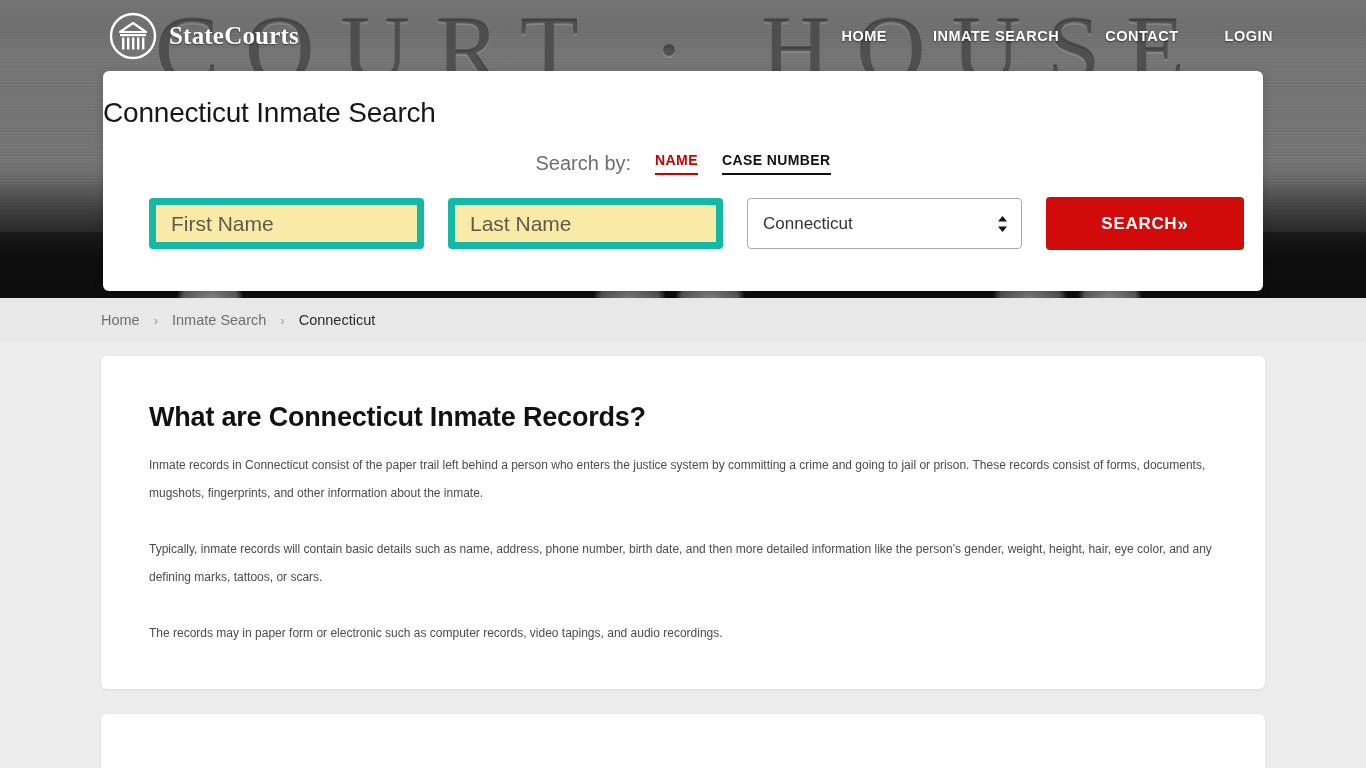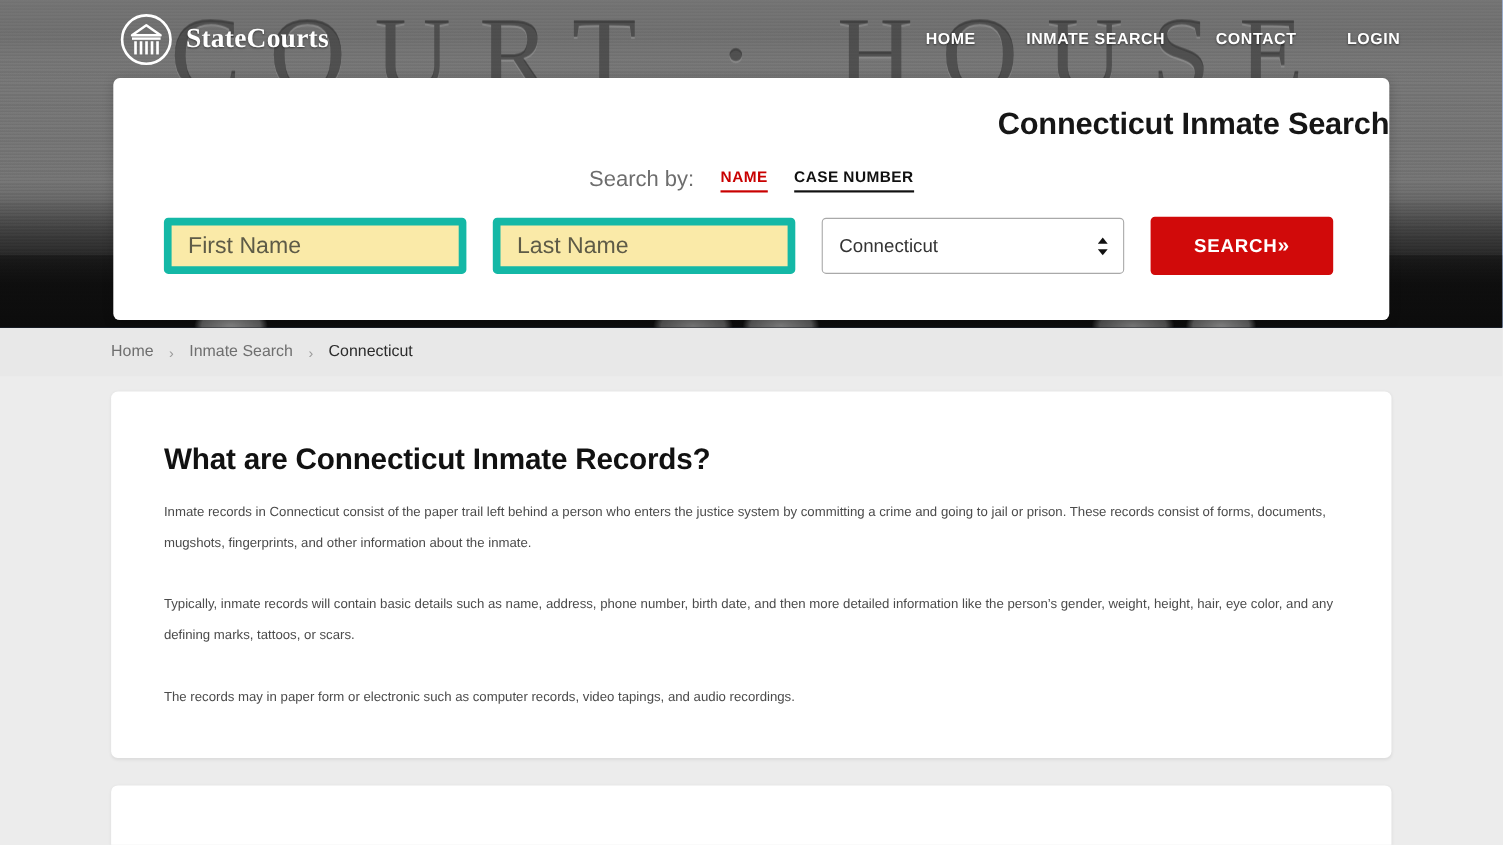--- a/index.html
+++ b/index.html
@@ -123,23 +123,23 @@
     height: 220px;
     background: #ffffff;
     border-radius: 6px;
     box-shadow: 0 2px 10px rgba(0,0,0,0.18);
     z-index: 6;
     padding: 0;
   }
   .search-title {
     margin: 0;
     padding-top: 26px;
-    text-align: right;
+    text-align: left;
     font-size: 28px;
-    font-weight: bold;
+    font-weight: normal;
     color: #161616;
     letter-spacing: -0.2px;
   }
   .searchby-row {
     display: flex;
     align-items: flex-end;
     justify-content: center;
     gap: 24px;
     margin-top: 22px;
     height: 24px;
@@ -196,21 +196,21 @@
     outline: none;
   }
   .sel-stepper {
     position: absolute;
     right: 14px; top: 50%;
     transform: translateY(-50%);
     pointer-events: none;
     line-height: 0;
   }
   .btn-search {
-    width: 166px; height: 53px;
+    width: 198px; height: 53px;
     background: #d10a0a;
     border: none;
     border-radius: 4px;
     color: #ffffff;
     font-size: 17px;
     font-weight: bold;
     letter-spacing: 0.7px;
     font-family: "Liberation Sans", sans-serif;
     cursor: pointer;
     display: flex;

